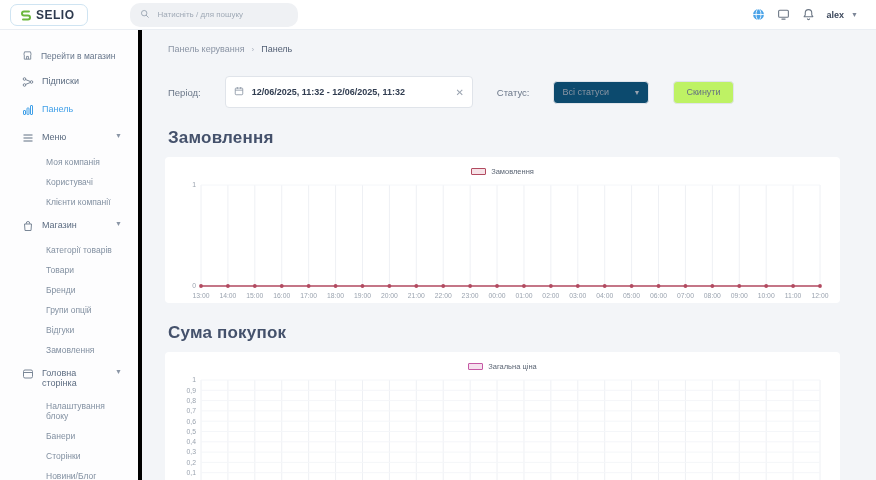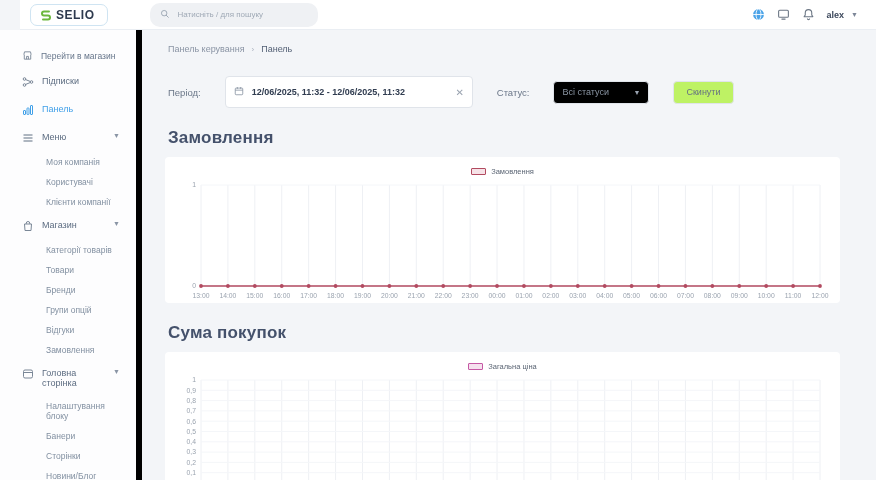--- a/index.html
+++ b/index.html
@@ -1,51 +1,51 @@
 <!DOCTYPE html>
 <html><head>
 <meta charset="utf-8">
 <style>
   * { margin:0; padding:0; box-sizing:border-box; }
   html,body { width:876px; height:480px; overflow:hidden; }
   body { font-family:"Liberation Sans", sans-serif; background:#f3f5f8; color:#44516b; position:relative; }
 
   
-  .header { position:absolute; top:0; left:0; right:0; height:30px; background:#fff; border-bottom:1px solid #eaeef3; display:flex; align-items:center; z-index:5;margin-left:20px; }
+  .header { position:absolute; top:0; left:0; right:0; height:30px; background:#fff; border-bottom:1px solid #eaeef3; display:flex; align-items:center; z-index:5; }
   .logo { display:flex; align-items:center; gap:4px; border:1px solid #cfe4f2; border-radius:7px; padding:3px 12px 3px 9px; margin-left:10px; background:#fff; cursor:pointer; }
   .logo-text { font-weight:bold; font-size:12px; letter-spacing:.5px; color:#2e3a4e; }
   .search { display:flex; align-items:center; gap:6px; background:#eff1f4; border-radius:10px; height:24px; width:168px; margin-left:42px; padding:0 10px; }
   .search-ph { font-size:8px; color:#a0aab6; }
   .hright { margin-left:auto; display:flex; align-items:center; gap:12px; padding-right:18px; }
   .hicon { width:13px; height:13px; display:inline-flex; cursor:pointer; }
   .user { display:flex; align-items:center; gap:7px; font-size:9px; font-weight:bold; color:#3c485c; cursor:pointer; }
   .user .chev { font-size:7px; color:#7c8697; font-weight:normal; }
 
   
-  .sidebar { position:absolute; top:30px; left:0; bottom:0; width:142px; background:#fdfdfe; border-right:6px solid #000000; overflow:hidden; }
+  .sidebar { position:absolute; top:30px; left:0; bottom:0; width:142px; background:#fdfdfe; border-right:4px solid #000000; overflow:hidden; }
   .store-link { display:flex; align-items:center; gap:7px; margin:20px 0 6px 22px; font-size:8.5px; color:#66758a; cursor:pointer; }
   .side-item { display:flex; align-items:flex-start; gap:8px; padding:8px 12px 8px 22px; font-size:9px; color:#5c6c81; cursor:pointer; position:relative; }
   .side-item .lbl { flex:1; }
   .side-item .chev { font-size:7px; color:#8a95a5; margin-right:4px; }
   .side-item.active { color:#41a0e8; }
   .side-item.active svg * { stroke:#41a0e8 !important; }
   .side-sub { padding:5px 12px 5px 46px; font-size:8.5px; color:#8290a1; cursor:pointer; }
   .icon11 { width:12px; height:12px; flex:0 0 12px; display:inline-flex; }
 
   
   .main { position:absolute; top:30px; left:142px; right:0; bottom:0; overflow:hidden; }
   .breadcrumb { display:flex; align-items:flex-end; gap:7px; font-size:9px; color:#8a94a4; margin:14px 0 0 26px; }
   .breadcrumb .sep { color:#aab2bf; font-size:8px; }
   .breadcrumb .last { color:#525f74; }
   .filters { display:flex; align-items:center; gap:24px; margin:22px 0 0 26px; }
   .flabel { font-size:9.5px; color:#64718466; color:#6a7688; }
   .date-input { display:flex; align-items:center; gap:6px; background:#fff; border:1px solid #e0e4ea; border-radius:4px; height:23px; width:248px; padding:15px 8px; cursor:pointer; }
   .date-text { font-size:9px; font-weight:bold; color:#303c50; flex:1; white-space:nowrap; }
   .clear-x { color:#9aa3b0; font-size:10px; cursor:pointer; }
-  .select { display:flex; align-items:center; background:#000000; border:1px solid #e0e4ea; border-radius:4px; height:23px; width:96px; padding:0 8px; font-size:9px; color:#8a95a3; cursor:pointer; }
+  .select { display:flex; align-items:center; background:#0c4a6e; border:1px solid #e0e4ea; border-radius:4px; height:23px; width:96px; padding:0 8px; font-size:9px; color:#8a95a3; cursor:pointer; }
   .select .val { flex:1; }
   .select .chev { font-size:7px; color:#9aa3b0; }
   .reset-btn { background:#bef264; border:1px solid #e0e4ea; border-radius:4px; height:23px; padding:0 12px; font-size:9px; color:#667182; font-family:inherit; cursor:pointer; }
   .sec-title { font-size:17px; font-weight:bold; color:#44516b; margin:20px 0 0 26px; letter-spacing:.2px; }
   .card { background:#fff; border-radius:4px; margin:9px 36px 0 23px; padding:6px 8px 2px 8px; }
   .legend { display:flex; align-items:center; justify-content:center; gap:5px; height:16px; }
   .legend .swatch { width:15px; height:7px; border-radius:1px; }
   .legend .ltext { font-size:7.5px; color:#5b6574; }
   .chartbox svg { display:block; }
 </style>

